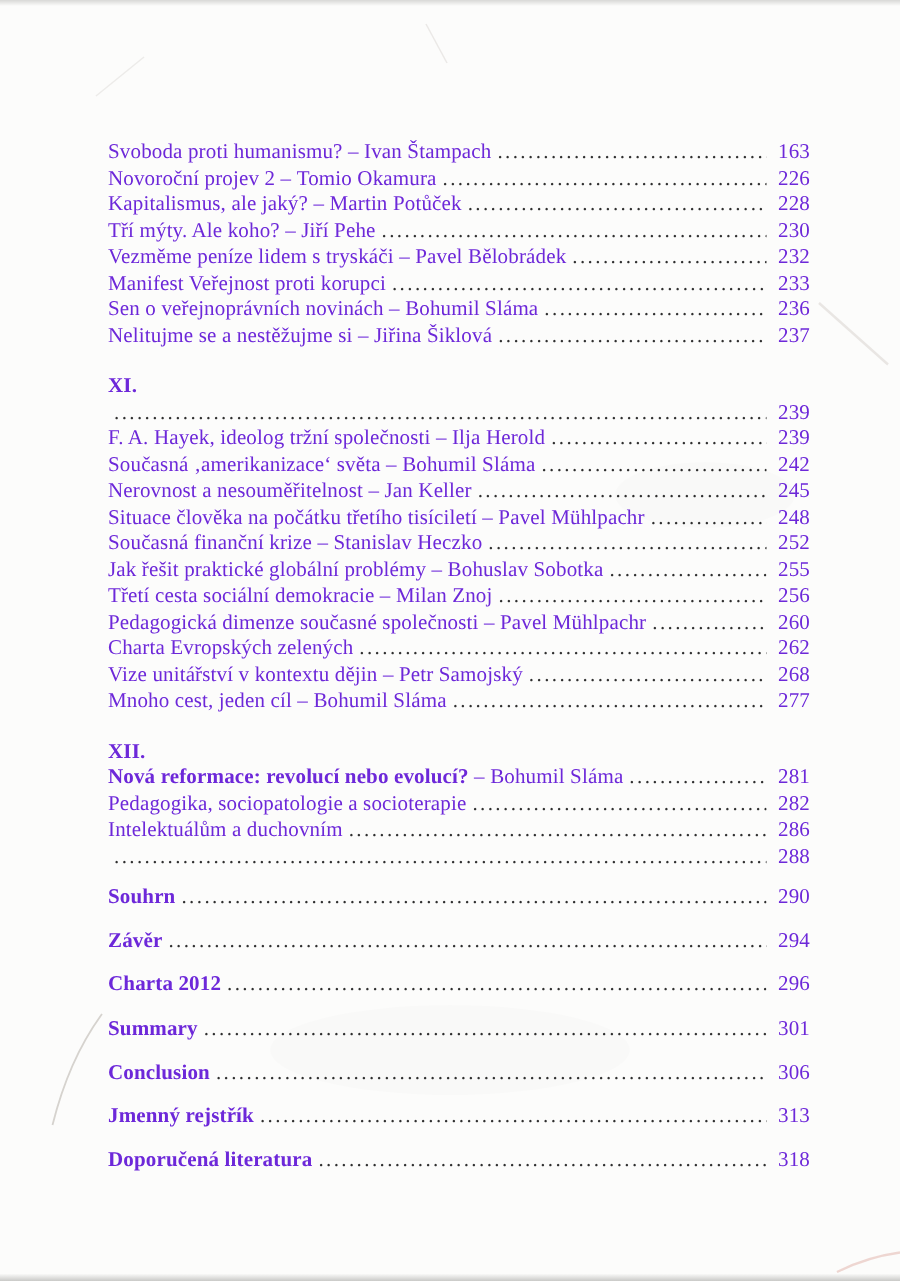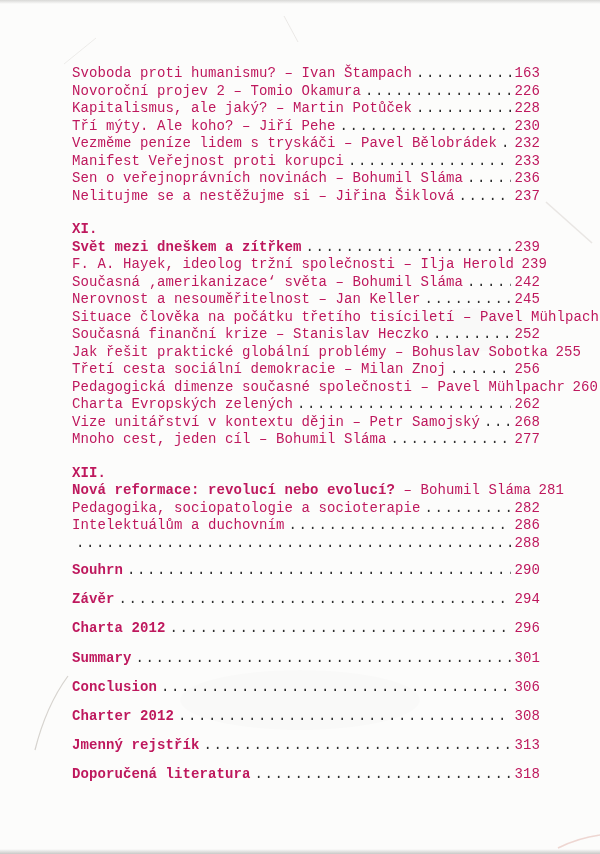--- a/index.html
+++ b/index.html
@@ -31,26 +31,25 @@
     position: absolute;
     left: 0; bottom: 0; right: 0;
     height: 5px;
     background: linear-gradient(to top, #c9c9c7, rgba(252,252,251,0));
     pointer-events: none;
   }
   .toc {
     position: absolute;
     left: 72px;
     right: 60px;
-    top: 65px;
+    top: 93px;
     font-size: 14px;
     line-height: 17.5px;
-    color: #be185d;
+    color: #6d28d9;
     letter-spacing: 0.1px;
-    font-family: Liberation Mono, monospace;
   }
   .toc-section + .toc-section { margin-top: 16px; }
   .toc-section.back { margin-top: 4px; }
   .sec-header {
     font-weight: 700;
     height: 17.5px;
   }
   .row {
     display: flex;
     align-items: baseline;
@@ -141,21 +140,20 @@
           <span class="title">Nelitujme se a nestěžujme si</span>
           <span class="sep"> – </span>
           <span class="author">Jiřina Šiklová</span>
           <span class="dots"></span>
           <span class="pnum">237</span>
         </div>
       </div>
       <div class="toc-section">
         <div class="sec-header">XI.</div>
         <div class="row">
-          <span class="title bold">Svět mezi dneškem a zítřkem</span>
           <span class="dots"></span>
           <span class="pnum">239</span>
         </div>
         <div class="row">
           <span class="title">F. A. Hayek, ideolog tržní společnosti</span>
           <span class="sep"> – </span>
           <span class="author">Ilja Herold</span>
           <span class="dots"></span>
           <span class="pnum">239</span>
         </div>
@@ -270,25 +268,20 @@
         </div>
         <div class="row">
           <span class="title bold">Summary</span>
           <span class="dots"></span>
           <span class="pnum">301</span>
         </div>
         <div class="row">
           <span class="title bold">Conclusion</span>
           <span class="dots"></span>
           <span class="pnum">306</span>
-        </div>
-        <div class="row">
-          <span class="title bold">Charter 2012</span>
-          <span class="dots"></span>
-          <span class="pnum">308</span>
         </div>
         <div class="row">
           <span class="title bold">Jmenný rejstřík</span>
           <span class="dots"></span>
           <span class="pnum">313</span>
         </div>
         <div class="row">
           <span class="title bold">Doporučená literatura</span>
           <span class="dots"></span>
           <span class="pnum">318</span>

